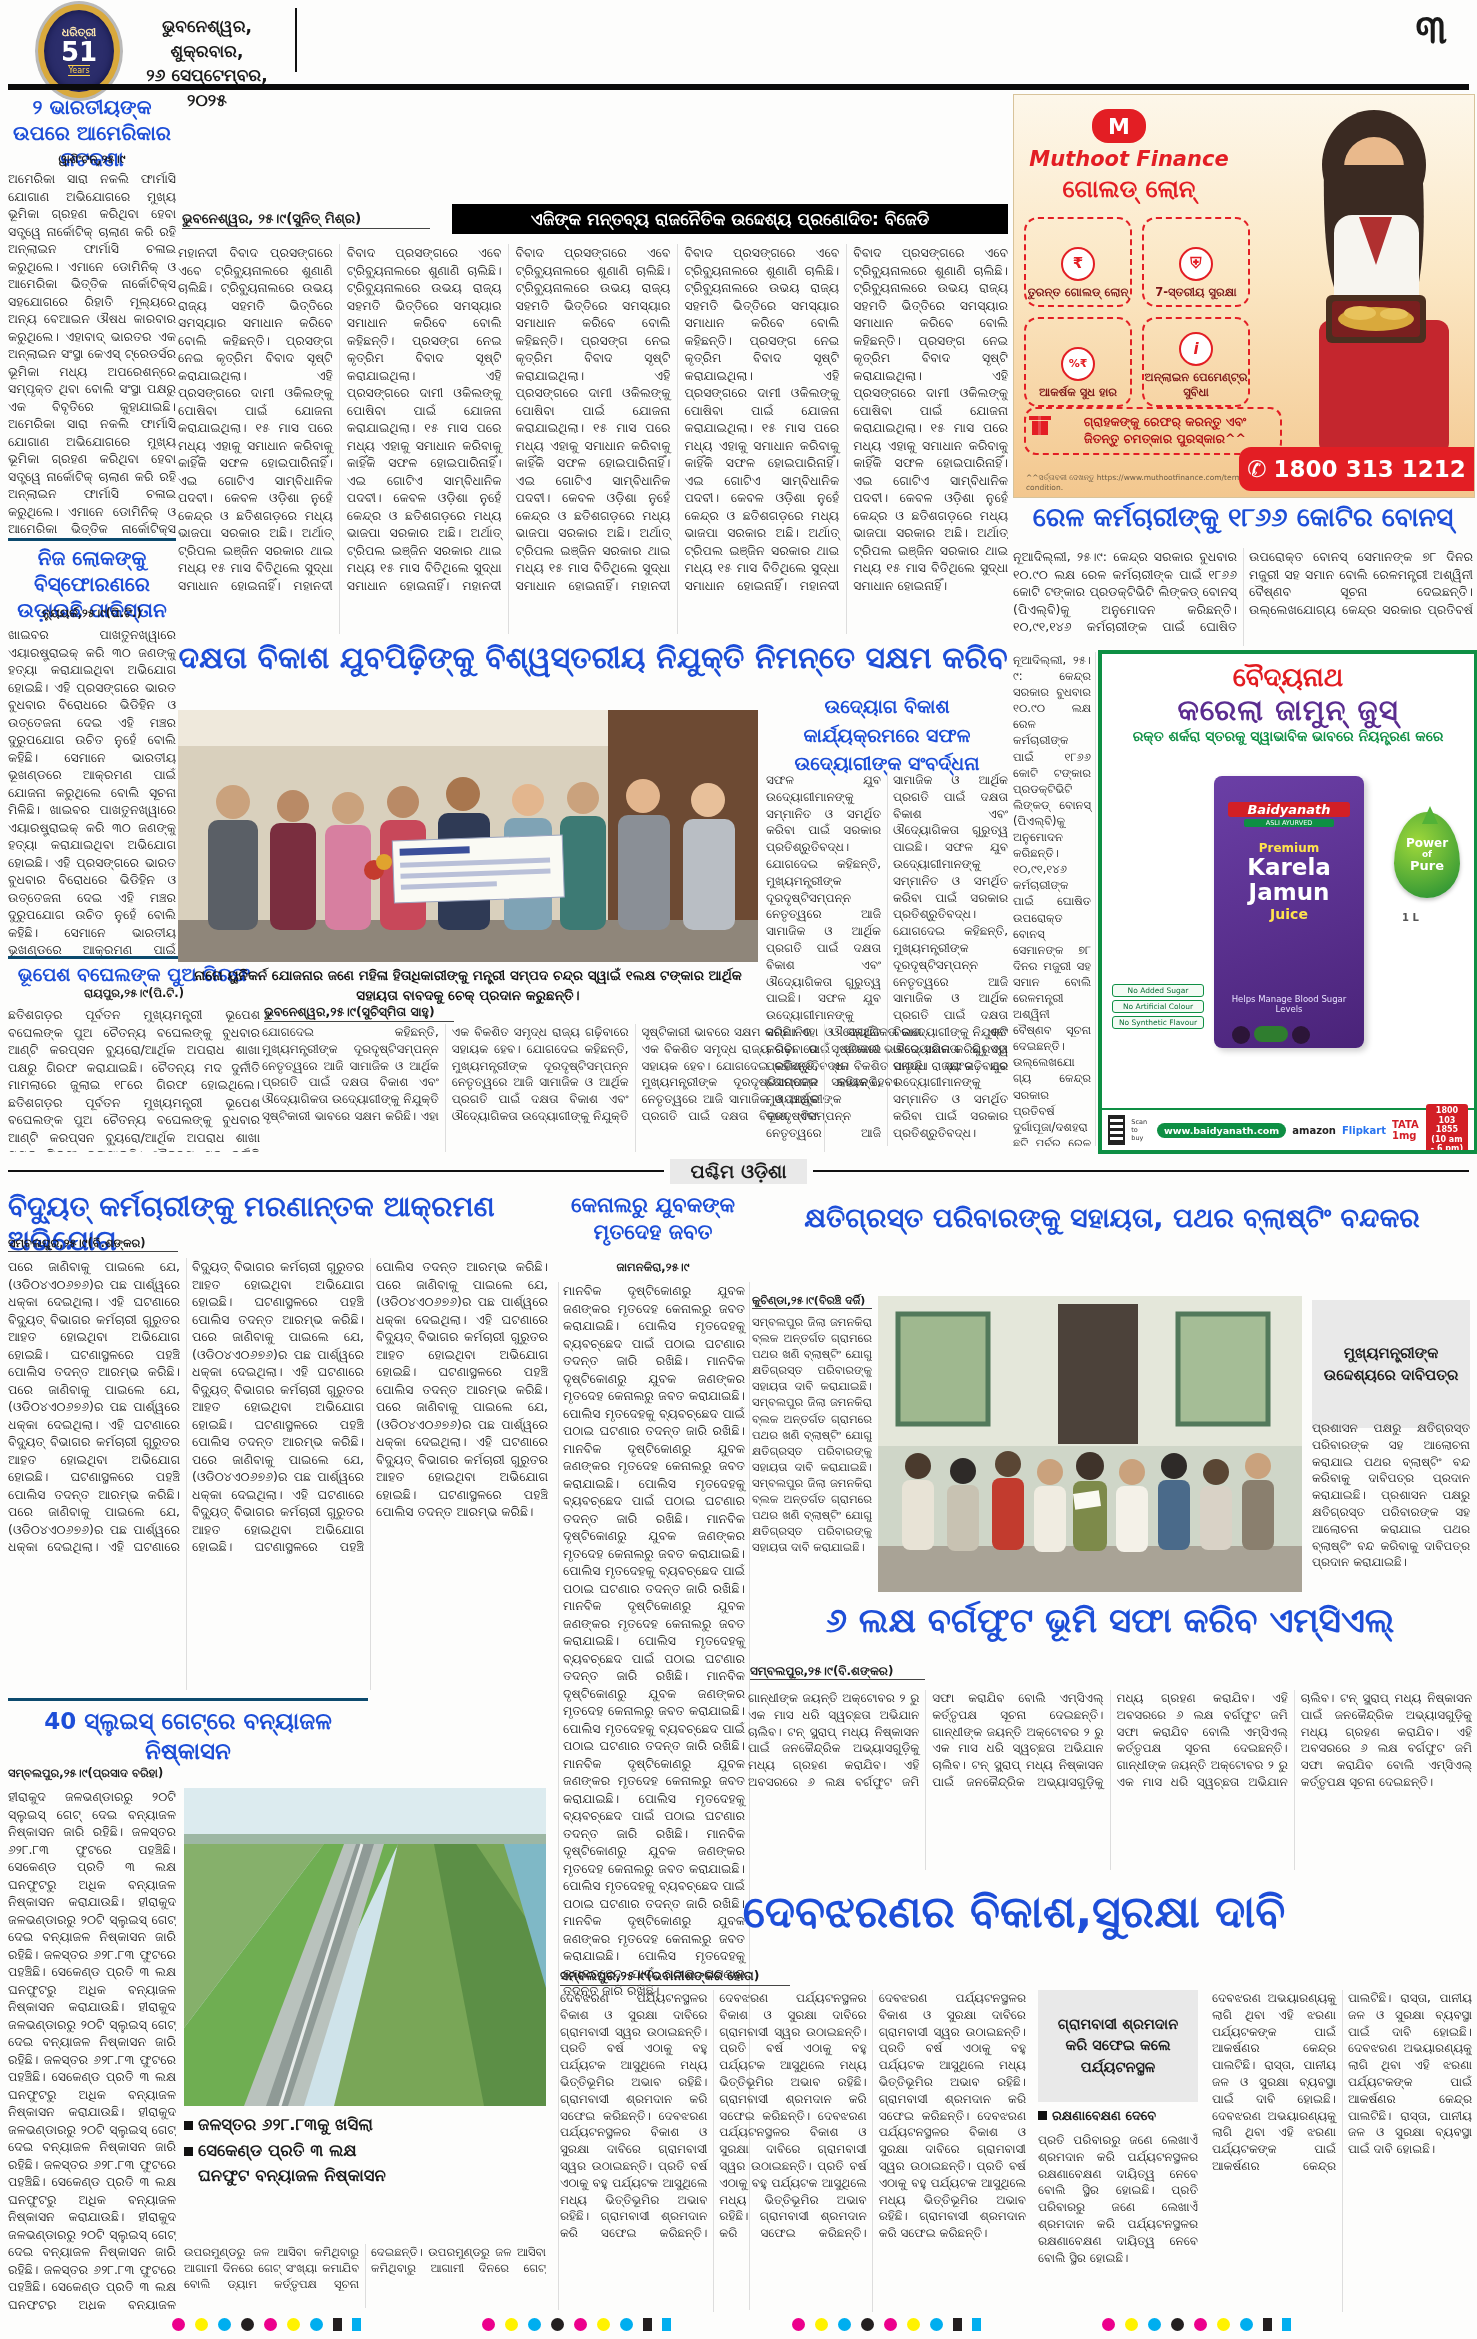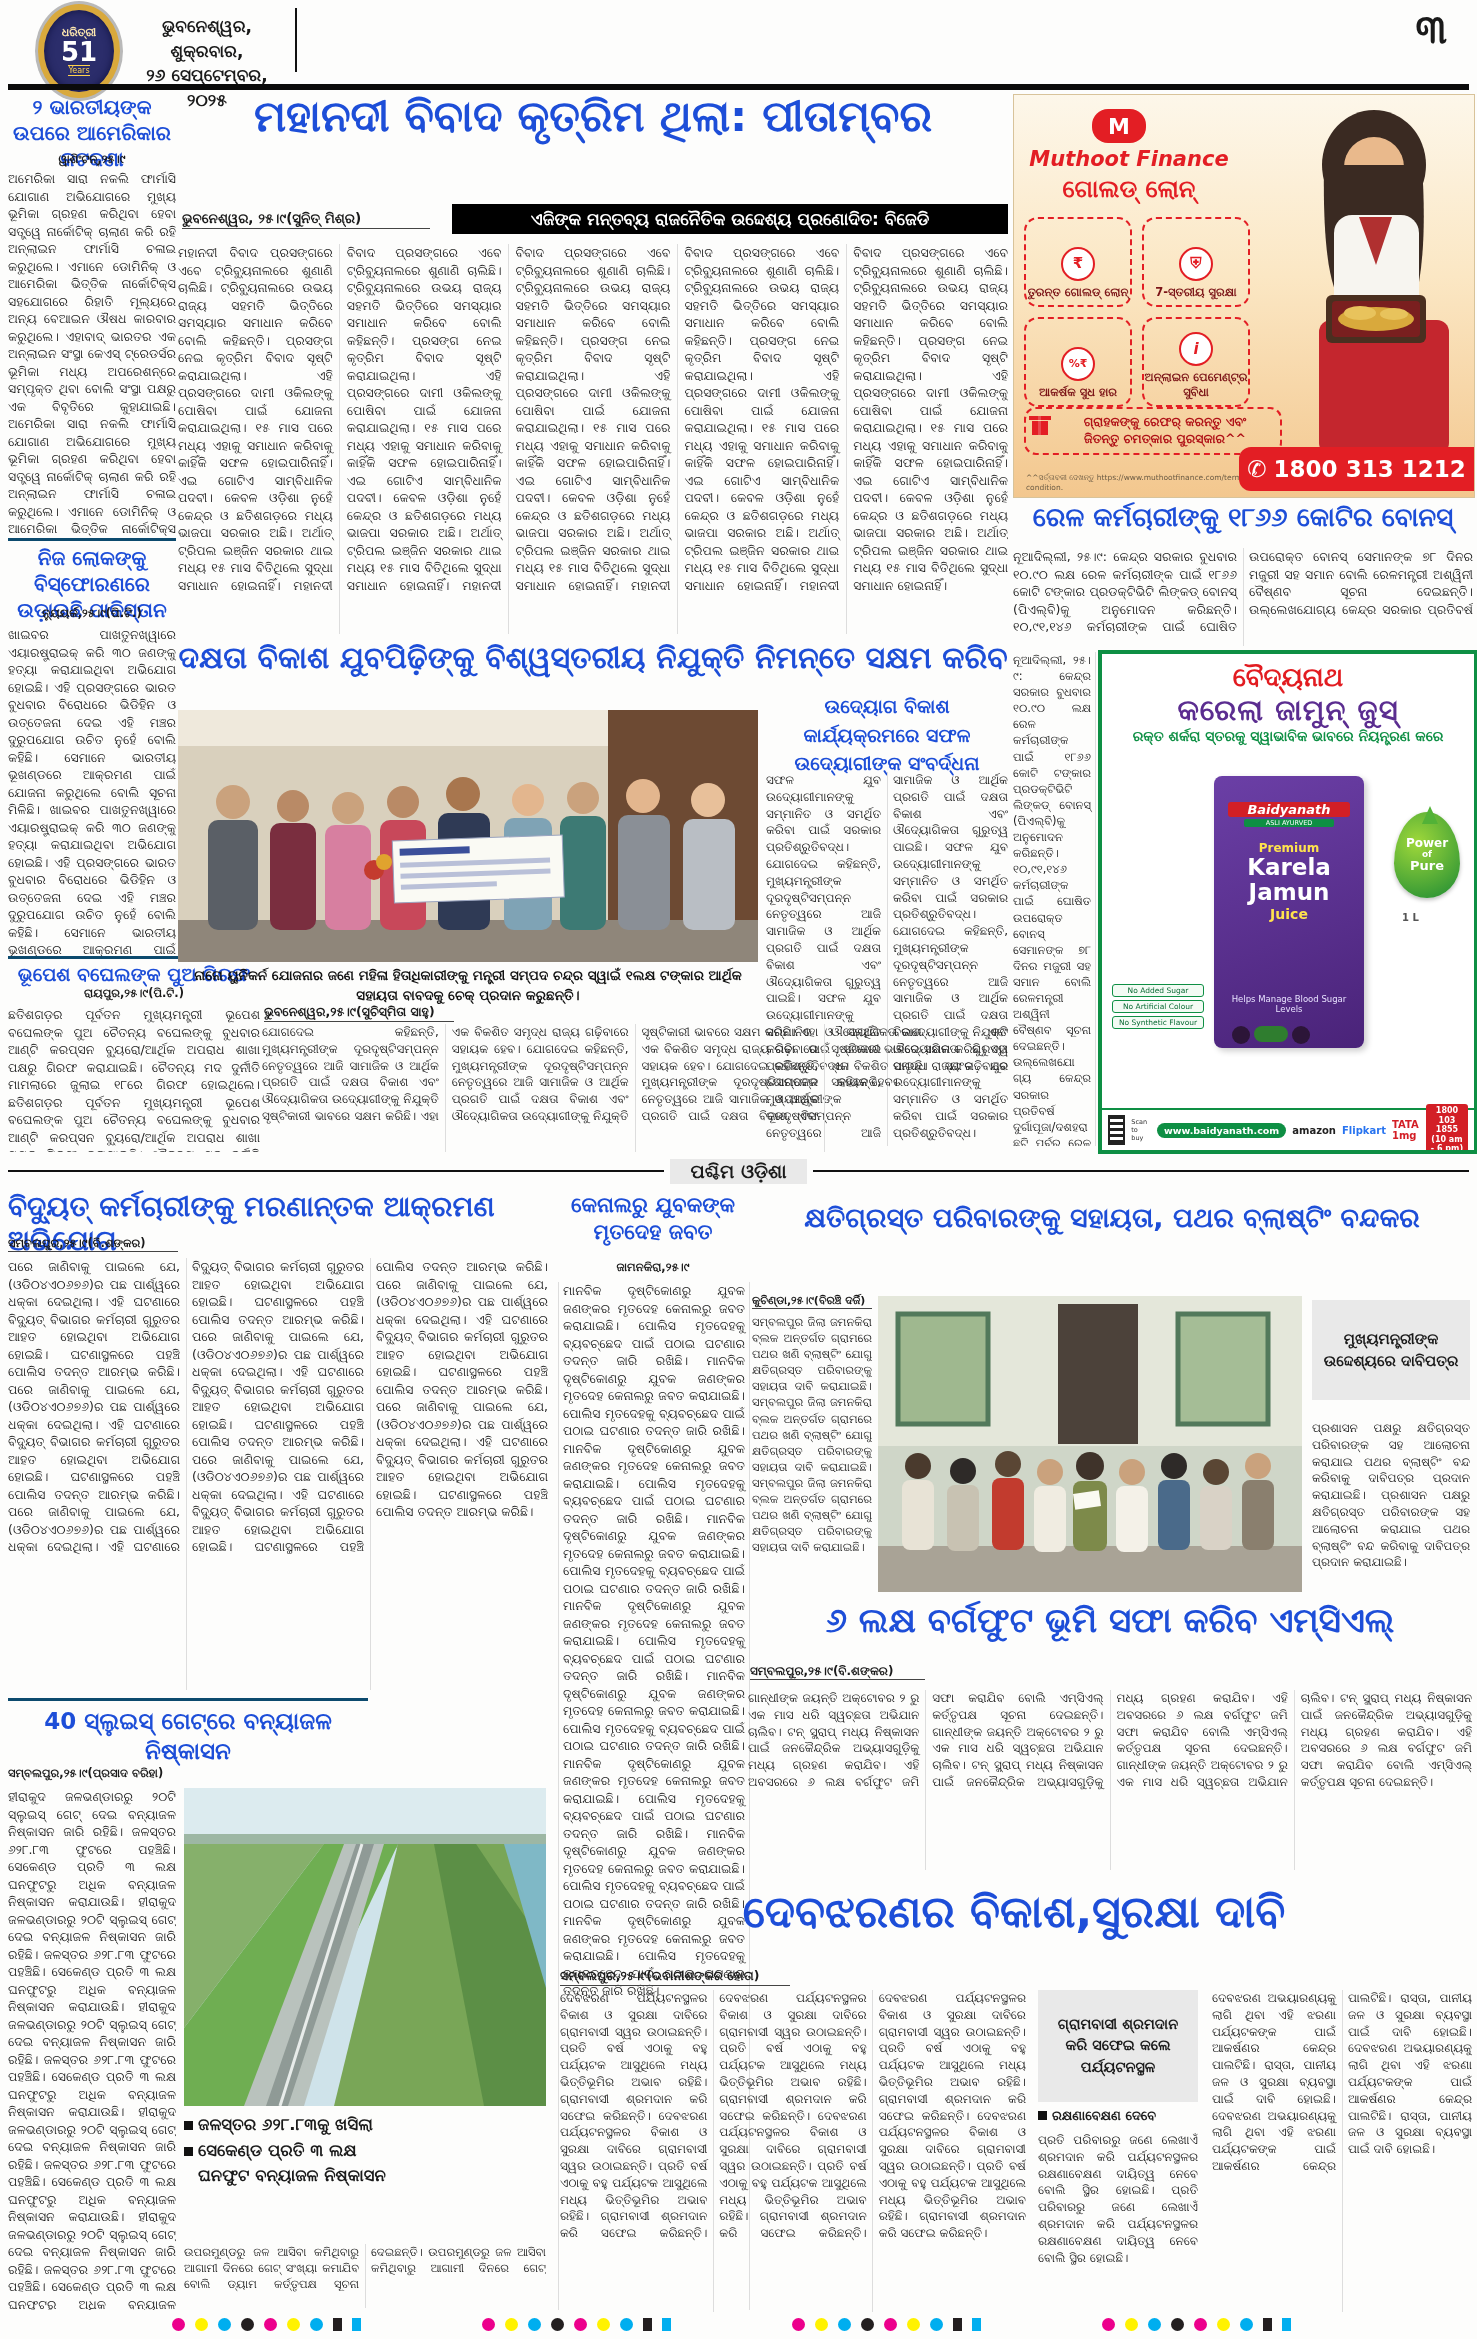--- a/index.html
+++ b/index.html
@@ -120,21 +120,20 @@
   <div class="abs body-txt" style="left:8px;top:170px;width:168px;height:366px;">ଅମେରିକା ସାରା ନକଲି ଫାର୍ମାସି ଯୋଗାଣ ଅଭିଯୋଗରେ ମୁଖ୍ୟ ଭୂମିକା ଗ୍ରହଣ କରିଥିବା ହେବା ସତ୍ତ୍ୱେ ନାର୍କୋଟିକ୍ ଚାଲାଣ କରି ରହି ଅନ୍‌ଲାଇନ ଫାର୍ମାସି ଚଳାଇ କରୁଥିଲେ। ଏମାନେ ଡୋମିନିକ୍ ଓ ଆମେରିକା ଭିତ୍ତିକ ନାର୍କୋଟିକ୍ସ ସହଯୋଗରେ ରିହାତି ମୂଲ୍ୟରେ ଅନ୍ୟ ବେଆଇନ ଔଷଧ କାରବାର କରୁଥିଲେ। ଏହାବାଦ୍ ଭାରତର ଏକ ଅନ୍‌ଲାଇନ ସଂସ୍ଥା କେଏସ୍ ଟ୍ରେଡର୍ସର ଭୂମିକା ମଧ୍ୟ ଅପରେଶନ୍‌ରେ ସମ୍ପୃକ୍ତ ଥିବା ବୋଲି ସଂସ୍ଥା ପକ୍ଷରୁ ଏକ ବିବୃତିରେ କୁହାଯାଇଛି। ଅମେରିକା ସାରା ନକଲି ଫାର୍ମାସି ଯୋଗାଣ ଅଭିଯୋଗରେ ମୁଖ୍ୟ ଭୂମିକା ଗ୍ରହଣ କରିଥିବା ହେବା ସତ୍ତ୍ୱେ ନାର୍କୋଟିକ୍ ଚାଲାଣ କରି ରହି ଅନ୍‌ଲାଇନ ଫାର୍ମାସି ଚଳାଇ କରୁଥିଲେ। ଏମାନେ ଡୋମିନିକ୍ ଓ ଆମେରିକା ଭିତ୍ତିକ ନାର୍କୋଟିକ୍ସ ସହଯୋଗରେ ରିହାତି ମୂଲ୍ୟରେ ଅନ୍ୟ ବେଆଇନ ଔଷଧ କାରବାର କରୁଥିଲେ। ଏହାବାଦ୍ ଭାରତର ଏକ ଅନ୍‌ଲାଇନ ସଂସ୍ଥା କେଏସ୍ ଟ୍ରେଡର୍ସର ଭୂମିକା ମଧ୍ୟ ଅପରେଶନ୍‌ରେ ସମ୍ପୃକ୍ତ ଥିବା ବୋଲି ସଂସ୍ଥା ପକ୍ଷରୁ ଏକ ବିବୃତିରେ କୁହାଯାଇଛି।</div>
 
   <div class="abs hl center rule-top" style="left:8px;top:538px;width:168px;font-size:20px;line-height:1.3;padding-top:4px;">ନିଜ ଲୋକଙ୍କୁ ବିସ୍ଫୋରଣରେ ଉଡ଼ାଉଛି ପାକିସ୍ତାନ</div>
   <div class="abs byline center" style="left:8px;top:606px;width:168px;">ନ୍ୟୁୟର୍କ,୨୫।୯(ପି.ଟି.)</div>
   <div class="abs body-txt" style="left:8px;top:626px;width:168px;height:330px;">ଖାଇବର ପାଖତୁନଖ୍ୱାରେ ଏୟାରଷ୍ଟ୍ରାଇକ୍ କରି ୩୦ ଜଣଙ୍କୁ ହତ୍ୟା କରାଯାଇଥିବା ଅଭିଯୋଗ ହୋଇଛି। ଏହି ପ୍ରସଙ୍ଗରେ ଭାରତ ବୁଧବାର ବିରୋଧରେ ଭିଡିହିନ ଓ ଉତ୍ତେଜନା ଦେଇ ଏହି ମଞ୍ଚର ଦୁରୁପଯୋଗ ଉଚିତ ନୁହେଁ ବୋଲି କହିଛି। ସେମାନେ ଭାରତୀୟ ଭୂଖଣ୍ଡରେ ଆକ୍ରମଣ ପାଇଁ ଯୋଜନା କରୁଥିଲେ ବୋଲି ସୂଚନା ମିଳିଛି। ଖାଇବର ପାଖତୁନଖ୍ୱାରେ ଏୟାରଷ୍ଟ୍ରାଇକ୍ କରି ୩୦ ଜଣଙ୍କୁ ହତ୍ୟା କରାଯାଇଥିବା ଅଭିଯୋଗ ହୋଇଛି। ଏହି ପ୍ରସଙ୍ଗରେ ଭାରତ ବୁଧବାର ବିରୋଧରେ ଭିଡିହିନ ଓ ଉତ୍ତେଜନା ଦେଇ ଏହି ମଞ୍ଚର ଦୁରୁପଯୋଗ ଉଚିତ ନୁହେଁ ବୋଲି କହିଛି। ସେମାନେ ଭାରତୀୟ ଭୂଖଣ୍ଡରେ ଆକ୍ରମଣ ପାଇଁ ଯୋଜନା କରୁଥିଲେ ବୋଲି ସୂଚନା ମିଳିଛି। ଖାଇବର ପାଖତୁନଖ୍ୱାରେ ଏୟାରଷ୍ଟ୍ରାଇକ୍ କରି ୩୦ ଜଣଙ୍କୁ ହତ୍ୟା କରାଯାଇଥିବା ଅଭିଯୋଗ ହୋଇଛି। ଏହି ପ୍ରସଙ୍ଗରେ ଭାରତ ବୁଧବାର ବିରୋଧରେ ଭିଡିହିନ ଓ ଉତ୍ତେଜନା ଦେଇ ଏହି ମଞ୍ଚର ଦୁରୁପଯୋଗ ଉଚିତ ନୁହେଁ ବୋଲି କହିଛି। ସେମାନେ ଭାରତୀୟ ଭୂଖଣ୍ଡରେ ଆକ୍ରମଣ ପାଇଁ ଯୋଜନା କରୁଥିଲେ ବୋଲି ସୂଚନା ମିଳିଛି।</div>
 
   <div class="abs hl center rule-top" style="left:8px;top:956px;width:252px;font-size:19px;padding-top:4px;">ଭୂପେଶ ବଘେଲଙ୍କ ପୁଅ ଗିରଫ</div>
   <div class="abs byline center" style="left:8px;top:986px;width:252px;">ରାୟପୁର,୨୫।୯(ପି.ଟି.)</div>
   <div class="abs body-txt" style="left:8px;top:1006px;width:252px;height:146px;">ଛତିଶଗଡ଼ର ପୂର୍ବତନ ମୁଖ୍ୟମନ୍ତ୍ରୀ ଭୂପେଶ ବଘେଲଙ୍କ ପୁଅ ଚୈତନ୍ୟ ବଘେଲଙ୍କୁ ବୁଧବାର ଆଣ୍ଟି କରପ୍ସନ ବ୍ୟୁରୋ/ଆର୍ଥିକ ଅପରାଧ ଶାଖା ପକ୍ଷରୁ ଗିରଫ କରାଯାଇଛି। ଚୈତନ୍ୟ ମଦ ଦୁର୍ନୀତି ମାମଲାରେ ଜୁଲାଇ ୧୮ରେ ଗିରଫ ହୋଇଥିଲେ। ଛତିଶଗଡ଼ର ପୂର୍ବତନ ମୁଖ୍ୟମନ୍ତ୍ରୀ ଭୂପେଶ ବଘେଲଙ୍କ ପୁଅ ଚୈତନ୍ୟ ବଘେଲଙ୍କୁ ବୁଧବାର ଆଣ୍ଟି କରପ୍ସନ ବ୍ୟୁରୋ/ଆର୍ଥିକ ଅପରାଧ ଶାଖା ପକ୍ଷରୁ ଗିରଫ କରାଯାଇଛି। ଚୈତନ୍ୟ ମଦ ଦୁର୍ନୀତି ମାମଲାରେ ଜୁଲାଇ ୧୮ରେ ଗିରଫ ହୋଇଥିଲେ।</div>
 
-  <div class="abs hl center" style="left:178px;top:92px;width:830px;font-size:43px;line-height:1.15;">ମହାନଦୀ ବିବାଦ କୃତ୍ରିମ ଥିଲା: ପୀତାମ୍ବର</div>
   <div class="abs byline byl-underline" style="left:182px;top:210px;width:248px;font-size:13.5px;">ଭୁବନେଶ୍ୱର, ୨୫।୯(ସୁନିତ୍ ମିଶ୍ର)</div>
   <div class="abs kicker" style="left:452px;top:204px;width:556px;height:30px;font-size:17px;">ଏଜିଙ୍କ ମନ୍ତବ୍ୟ ରାଜନୈତିକ ଉଦ୍ଦେଶ୍ୟ ପ୍ରଣୋଦିତ: ବିଜେଡି</div>
   <div class="abs body-txt cols5" style="left:178px;top:244px;width:830px;height:390px;">ମହାନଦୀ ବିବାଦ ପ୍ରସଙ୍ଗରେ ଏବେ ଟ୍ରିବ୍ୟୁନାଲରେ ଶୁଣାଣି ଚାଲିଛି। ଟ୍ରିବ୍ୟୁନାଲରେ ଉଭୟ ରାଜ୍ୟ ସହମତି ଭିତ୍ତିରେ ସମସ୍ୟାର ସମାଧାନ କରିବେ ବୋଲି କହିଛନ୍ତି। ପ୍ରସଙ୍ଗ ନେଇ କୃତ୍ରିମ ବିବାଦ ସୃଷ୍ଟି କରାଯାଇଥିଲା। ଏହି ପ୍ରସଙ୍ଗରେ ଦାମୀ ଓକିଲଙ୍କୁ ପୋଷିବା ପାଇଁ ଯୋଜନା କରାଯାଇଥିଲା। ୧୫ ମାସ ପରେ ମଧ୍ୟ ଏହାକୁ ସମାଧାନ କରିବାକୁ କାହିଁକି ସଫଳ ହୋଇପାରିନାହିଁ। ଏଇ ଗୋଟିଏ ସାମ୍ବିଧାନିକ ପଦବୀ। କେବଳ ଓଡ଼ିଶା ନୁହେଁ କେନ୍ଦ୍ର ଓ ଛତିଶଗଡ଼ରେ ମଧ୍ୟ ଭାଜପା ସରକାର ଅଛି। ଅର୍ଥାତ୍ ଟ୍ରିପଲ ଇଞ୍ଜିନ ସରକାର ଥାଇ ମଧ୍ୟ ୧୫ ମାସ ବିତିଥିଲେ ସୁଦ୍ଧା ସମାଧାନ ହୋଇନାହିଁ। ମହାନଦୀ ବିବାଦ ପ୍ରସଙ୍ଗରେ ଏବେ ଟ୍ରିବ୍ୟୁନାଲରେ ଶୁଣାଣି ଚାଲିଛି। ଟ୍ରିବ୍ୟୁନାଲରେ ଉଭୟ ରାଜ୍ୟ ସହମତି ଭିତ୍ତିରେ ସମସ୍ୟାର ସମାଧାନ କରିବେ ବୋଲି କହିଛନ୍ତି। ପ୍ରସଙ୍ଗ ନେଇ କୃତ୍ରିମ ବିବାଦ ସୃଷ୍ଟି କରାଯାଇଥିଲା। ଏହି ପ୍ରସଙ୍ଗରେ ଦାମୀ ଓକିଲଙ୍କୁ ପୋଷିବା ପାଇଁ ଯୋଜନା କରାଯାଇଥିଲା। ୧୫ ମାସ ପରେ ମଧ୍ୟ ଏହାକୁ ସମାଧାନ କରିବାକୁ କାହିଁକି ସଫଳ ହୋଇପାରିନାହିଁ। ଏଇ ଗୋଟିଏ ସାମ୍ବିଧାନିକ ପଦବୀ। କେବଳ ଓଡ଼ିଶା ନୁହେଁ କେନ୍ଦ୍ର ଓ ଛତିଶଗଡ଼ରେ ମଧ୍ୟ ଭାଜପା ସରକାର ଅଛି। ଅର୍ଥାତ୍ ଟ୍ରିପଲ ଇଞ୍ଜିନ ସରକାର ଥାଇ ମଧ୍ୟ ୧୫ ମାସ ବିତିଥିଲେ ସୁଦ୍ଧା ସମାଧାନ ହୋଇନାହିଁ। ମହାନଦୀ ବିବାଦ ପ୍ରସଙ୍ଗରେ ଏବେ ଟ୍ରିବ୍ୟୁନାଲରେ ଶୁଣାଣି ଚାଲିଛି। ଟ୍ରିବ୍ୟୁନାଲରେ ଉଭୟ ରାଜ୍ୟ ସହମତି ଭିତ୍ତିରେ ସମସ୍ୟାର ସମାଧାନ କରିବେ ବୋଲି କହିଛନ୍ତି। ପ୍ରସଙ୍ଗ ନେଇ କୃତ୍ରିମ ବିବାଦ ସୃଷ୍ଟି କରାଯାଇଥିଲା। ଏହି ପ୍ରସଙ୍ଗରେ ଦାମୀ ଓକିଲଙ୍କୁ ପୋଷିବା ପାଇଁ ଯୋଜନା କରାଯାଇଥିଲା। ୧୫ ମାସ ପରେ ମଧ୍ୟ ଏହାକୁ ସମାଧାନ କରିବାକୁ କାହିଁକି ସଫଳ ହୋଇପାରିନାହିଁ। ଏଇ ଗୋଟିଏ ସାମ୍ବିଧାନିକ ପଦବୀ। କେବଳ ଓଡ଼ିଶା ନୁହେଁ କେନ୍ଦ୍ର ଓ ଛତିଶଗଡ଼ରେ ମଧ୍ୟ ଭାଜପା ସରକାର ଅଛି। ଅର୍ଥାତ୍ ଟ୍ରିପଲ ଇଞ୍ଜିନ ସରକାର ଥାଇ ମଧ୍ୟ ୧୫ ମାସ ବିତିଥିଲେ ସୁଦ୍ଧା ସମାଧାନ ହୋଇନାହିଁ। ମହାନଦୀ ବିବାଦ ପ୍ରସଙ୍ଗରେ ଏବେ ଟ୍ରିବ୍ୟୁନାଲରେ ଶୁଣାଣି ଚାଲିଛି। ଟ୍ରିବ୍ୟୁନାଲରେ ଉଭୟ ରାଜ୍ୟ ସହମତି ଭିତ୍ତିରେ ସମସ୍ୟାର ସମାଧାନ କରିବେ ବୋଲି କହିଛନ୍ତି। ପ୍ରସଙ୍ଗ ନେଇ କୃତ୍ରିମ ବିବାଦ ସୃଷ୍ଟି କରାଯାଇଥିଲା। ଏହି ପ୍ରସଙ୍ଗରେ ଦାମୀ ଓକିଲଙ୍କୁ ପୋଷିବା ପାଇଁ ଯୋଜନା କରାଯାଇଥିଲା। ୧୫ ମାସ ପରେ ମଧ୍ୟ ଏହାକୁ ସମାଧାନ କରିବାକୁ କାହିଁକି ସଫଳ ହୋଇପାରିନାହିଁ। ଏଇ ଗୋଟିଏ ସାମ୍ବିଧାନିକ ପଦବୀ। କେବଳ ଓଡ଼ିଶା ନୁହେଁ କେନ୍ଦ୍ର ଓ ଛତିଶଗଡ଼ରେ ମଧ୍ୟ ଭାଜପା ସରକାର ଅଛି। ଅର୍ଥାତ୍ ଟ୍ରିପଲ ଇଞ୍ଜିନ ସରକାର ଥାଇ ମଧ୍ୟ ୧୫ ମାସ ବିତିଥିଲେ ସୁଦ୍ଧା ସମାଧାନ ହୋଇନାହିଁ। ମହାନଦୀ ବିବାଦ ପ୍ରସଙ୍ଗରେ ଏବେ ଟ୍ରିବ୍ୟୁନାଲରେ ଶୁଣାଣି ଚାଲିଛି। ଟ୍ରିବ୍ୟୁନାଲରେ ଉଭୟ ରାଜ୍ୟ ସହମତି ଭିତ୍ତିରେ ସମସ୍ୟାର ସମାଧାନ କରିବେ ବୋଲି କହିଛନ୍ତି। ପ୍ରସଙ୍ଗ ନେଇ କୃତ୍ରିମ ବିବାଦ ସୃଷ୍ଟି କରାଯାଇଥିଲା। ଏହି ପ୍ରସଙ୍ଗରେ ଦାମୀ ଓକିଲଙ୍କୁ ପୋଷିବା ପାଇଁ ଯୋଜନା କରାଯାଇଥିଲା। ୧୫ ମାସ ପରେ ମଧ୍ୟ ଏହାକୁ ସମାଧାନ କରିବାକୁ କାହିଁକି ସଫଳ ହୋଇପାରିନାହିଁ। ଏଇ ଗୋଟିଏ ସାମ୍ବିଧାନିକ ପଦବୀ। କେବଳ ଓଡ଼ିଶା ନୁହେଁ କେନ୍ଦ୍ର ଓ ଛତିଶଗଡ଼ରେ ମଧ୍ୟ ଭାଜପା ସରକାର ଅଛି। ଅର୍ଥାତ୍ ଟ୍ରିପଲ ଇଞ୍ଜିନ ସରକାର ଥାଇ ମଧ୍ୟ ୧୫ ମାସ ବିତିଥିଲେ ସୁଦ୍ଧା ସମାଧାନ ହୋଇନାହିଁ।</div>
 
   <div class="abs hl center" style="left:178px;top:640px;width:830px;font-size:30px;">ଦକ୍ଷତା ବିକାଶ ଯୁବପିଢ଼ିଙ୍କୁ ବିଶ୍ୱସ୍ତରୀୟ ନିଯୁକ୍ତି ନିମନ୍ତେ ସକ୍ଷମ କରିବ</div>
 
   <div class="abs photo" style="left:178px;top:710px;width:580px;height:252px;">
     <svg width="580" height="252" viewBox="0 0 580 252">
       <rect width="580" height="252" fill="#d9d0bd"></rect>
       <rect x="0" y="0" width="580" height="36" fill="#efe9dc"></rect>
@@ -322,21 +321,21 @@
           <rect x="280" y="184" width="32" height="70" rx="8" fill="#4a6a8a"></rect>
         <circle cx="338" cy="176" r="13" fill="#5a4634"></circle>
           <rect x="322" y="190" width="32" height="64" rx="8" fill="#d9d2c6"></rect>
         <circle cx="380" cy="170" r="13" fill="#caa27d"></circle>
           <rect x="364" y="184" width="32" height="70" rx="8" fill="#8a7f6e"></rect>
         <rect x="196" y="196" width="26" height="16" fill="#fafaf2" transform="rotate(-8 209 204)"></rect>
       </g>
     </svg>
   </div>
 
-  <div class="abs graybox" style="left:1312px;top:1300px;width:158px;height:100px;font-size:15px;line-height:1.5;">
+  <div class="abs graybox" style="left:1312px;top:1300px;width:158px;height:128px;font-size:15px;line-height:1.5;">
     <div>ମୁଖ୍ୟମନ୍ତ୍ରୀଙ୍କ</div>
     <div>ଉଦ୍ଦେଶ୍ୟରେ ଦାବିପତ୍ର</div>
   </div>
   <div class="abs body-txt" style="left:1312px;top:1420px;width:158px;height:172px;font-size:12px;">ପ୍ରଶାସନ ପକ୍ଷରୁ କ୍ଷତିଗ୍ରସ୍ତ ପରିବାରଙ୍କ ସହ ଆଲୋଚନା କରାଯାଇ ପଥର ବ୍ଲାଷ୍ଟିଂ ବନ୍ଦ କରିବାକୁ ଦାବିପତ୍ର ପ୍ରଦାନ କରାଯାଇଛି। ପ୍ରଶାସନ ପକ୍ଷରୁ କ୍ଷତିଗ୍ରସ୍ତ ପରିବାରଙ୍କ ସହ ଆଲୋଚନା କରାଯାଇ ପଥର ବ୍ଲାଷ୍ଟିଂ ବନ୍ଦ କରିବାକୁ ଦାବିପତ୍ର ପ୍ରଦାନ କରାଯାଇଛି।</div>
 
   <div class="abs hl center" style="left:748px;top:1600px;width:724px;font-size:34px;">୬ ଲକ୍ଷ ବର୍ଗଫୁଟ ଭୂମି ସଫା କରିବ ଏମ୍‌ସିଏଲ୍</div>
   <div class="abs byline byl-underline" style="left:750px;top:1664px;width:175px;font-size:12px;">ସମ୍ବଲପୁର,୨୫।୯(ବି.ଶଙ୍କର)</div>
   <div class="abs body-txt cols4" style="left:748px;top:1690px;width:724px;height:180px;font-size:12px;">ଗାନ୍ଧୀଙ୍କ ଜୟନ୍ତି ଅକ୍ଟୋବର ୨ ରୁ ଏକ ମାସ ଧରି ସ୍ୱଚ୍ଛତା ଅଭିଯାନ ଚାଲିବ। ଟନ୍ ସ୍କ୍ରାପ୍ ମଧ୍ୟ ନିଷ୍କାସନ ପାଇଁ ଜନକୈନ୍ଦ୍ରିକ ଅଭ୍ୟାସଗୁଡ଼ିକୁ ମଧ୍ୟ ଗ୍ରହଣ କରାଯିବ। ଏହି ଅବସରରେ ୬ ଲକ୍ଷ ବର୍ଗଫୁଟ ଜମି ସଫା କରାଯିବ ବୋଲି ଏମ୍‌ସିଏଲ୍ କର୍ତ୍ତୃପକ୍ଷ ସୂଚନା ଦେଇଛନ୍ତି। ଗାନ୍ଧୀଙ୍କ ଜୟନ୍ତି ଅକ୍ଟୋବର ୨ ରୁ ଏକ ମାସ ଧରି ସ୍ୱଚ୍ଛତା ଅଭିଯାନ ଚାଲିବ। ଟନ୍ ସ୍କ୍ରାପ୍ ମଧ୍ୟ ନିଷ୍କାସନ ପାଇଁ ଜନକୈନ୍ଦ୍ରିକ ଅଭ୍ୟାସଗୁଡ଼ିକୁ ମଧ୍ୟ ଗ୍ରହଣ କରାଯିବ। ଏହି ଅବସରରେ ୬ ଲକ୍ଷ ବର୍ଗଫୁଟ ଜମି ସଫା କରାଯିବ ବୋଲି ଏମ୍‌ସିଏଲ୍ କର୍ତ୍ତୃପକ୍ଷ ସୂଚନା ଦେଇଛନ୍ତି। ଗାନ୍ଧୀଙ୍କ ଜୟନ୍ତି ଅକ୍ଟୋବର ୨ ରୁ ଏକ ମାସ ଧରି ସ୍ୱଚ୍ଛତା ଅଭିଯାନ ଚାଲିବ। ଟନ୍ ସ୍କ୍ରାପ୍ ମଧ୍ୟ ନିଷ୍କାସନ ପାଇଁ ଜନକୈନ୍ଦ୍ରିକ ଅଭ୍ୟାସଗୁଡ଼ିକୁ ମଧ୍ୟ ଗ୍ରହଣ କରାଯିବ। ଏହି ଅବସରରେ ୬ ଲକ୍ଷ ବର୍ଗଫୁଟ ଜମି ସଫା କରାଯିବ ବୋଲି ଏମ୍‌ସିଏଲ୍ କର୍ତ୍ତୃପକ୍ଷ ସୂଚନା ଦେଇଛନ୍ତି।</div>
 
   <div class="abs hl center rule-top" style="left:8px;top:1698px;width:360px;font-size:23px;line-height:1.3;padding-top:6px;">40 ସ୍ଲୁଇସ୍ ଗେଟ୍‌ରେ ବନ୍ୟାଜଳ ନିଷ୍କାସନ</div>

